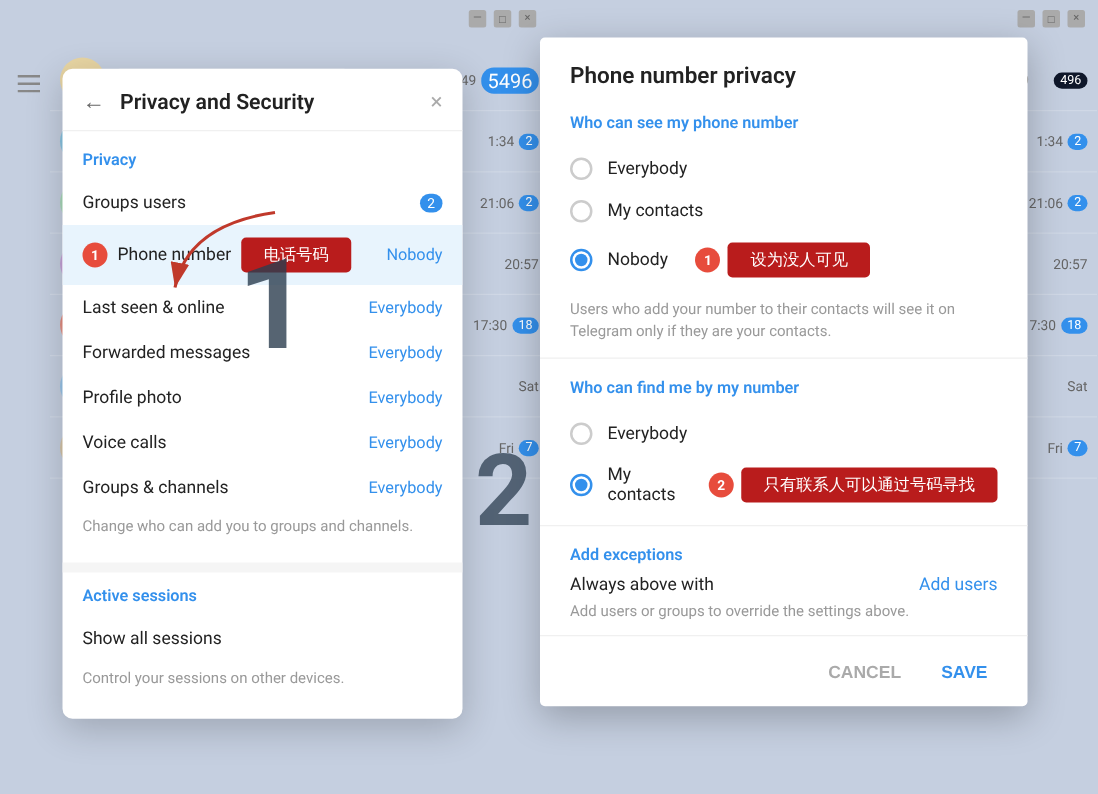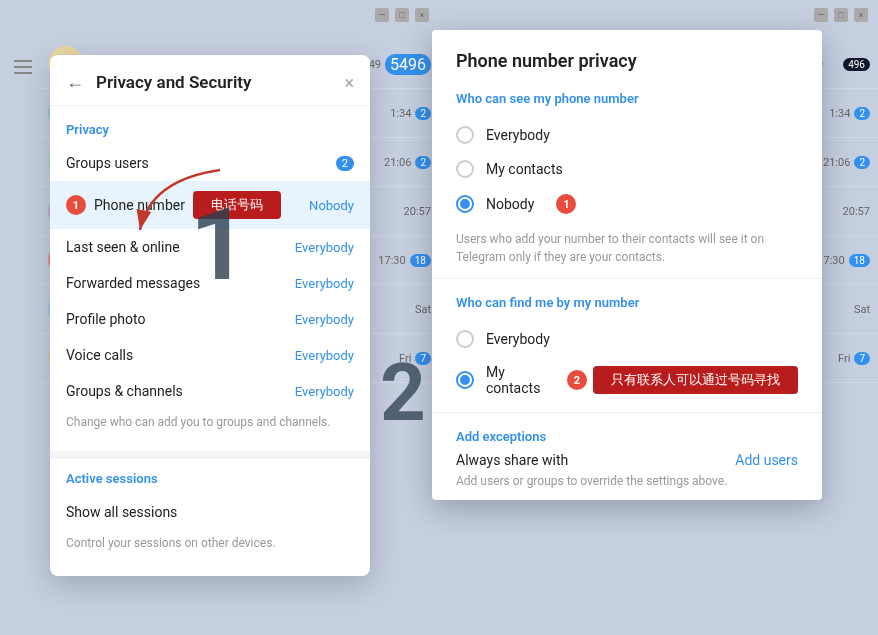--- a/index.html
+++ b/index.html
@@ -522,20 +522,21 @@
   </div>
 
   <div class="radio-option" style="position:relative;">
     <div class="radio-circle selected">
       <div class="radio-inner"></div>
     </div>
     <span class="radio-label">Nobody</span>
 
     <div style="display:flex;align-items:center;gap:6px;margin-left:10px;">
       <div class="step-num">1</div>
+      <div class="dark-tooltip">设为没人可见</div>
     </div>
   </div>
 
   <div class="phone-hint">Users who add your number to their contacts will see it on Telegram only if they are your contacts.</div>
 
   <div class="phone-section-label" style="margin-top:12px;">Who can find me by my number</div>
 
   <div class="radio-option">
     <div class="radio-circle"></div>
     <span class="radio-label">Everybody</span>
@@ -549,23 +550,27 @@
     <div style="display:flex;align-items:center;gap:6px;margin-left:10px;">
       <div class="step-num">2</div>
       <div class="dark-tooltip">只有联系人可以通过号码寻找</div>
     </div>
   </div>
 
   <div style="margin-top:8px;padding:0 24px;border-top:1px solid #f0f0f0;padding-top:12px;">
     <div class="phone-section-label" style="padding-left:0;padding-bottom:8px;">Add exceptions</div>
 
     <div style="display:flex;justify-content:space-between;align-items:center;margin-bottom:6px;">
-      <span style="font-size:14px;color:#222;">Always share with</span>
+      <span style="font-size:14px;color:#222;">Always above with</span>
       <span style="font-size:14px;color:#3390ec;cursor:pointer;">Add users</span>
     </div>
     <div style="font-size:12px;color:#999;margin-bottom:12px;">Add users or groups to override the settings above.</div>
   </div>
 
+  <div class="dialog-footer">
+    <button class="footer-btn cancel">CANCEL</button>
+    <button class="footer-btn save">SAVE</button>
+  </div>
 </div>
 
 <svg style="position:absolute;left:370px;top:330px;z-index:26;" width="160" height="120">
   <text x="10" y="90" font-size="80" font-weight="700" fill="#2c3e50" opacity="0.75">2</text>
 </svg>
 
 </body></html>

